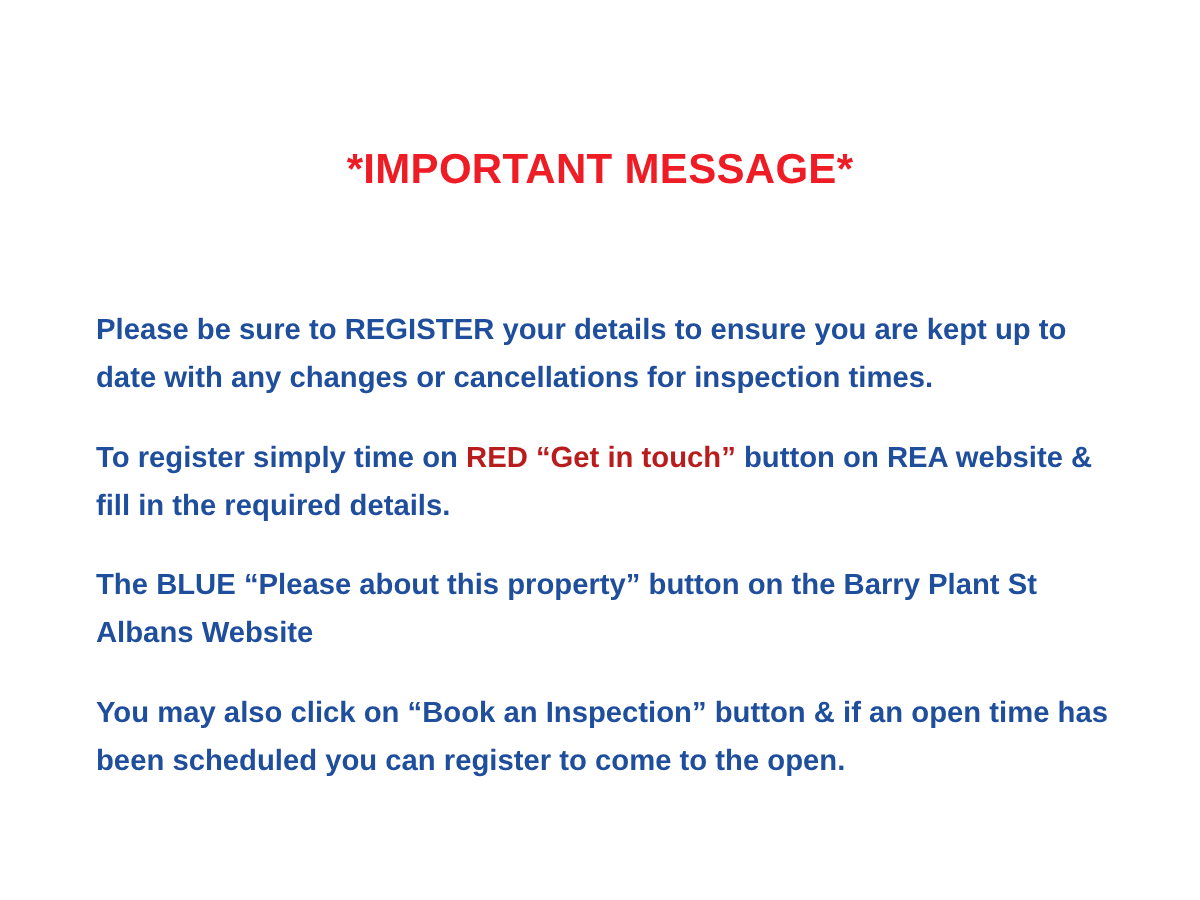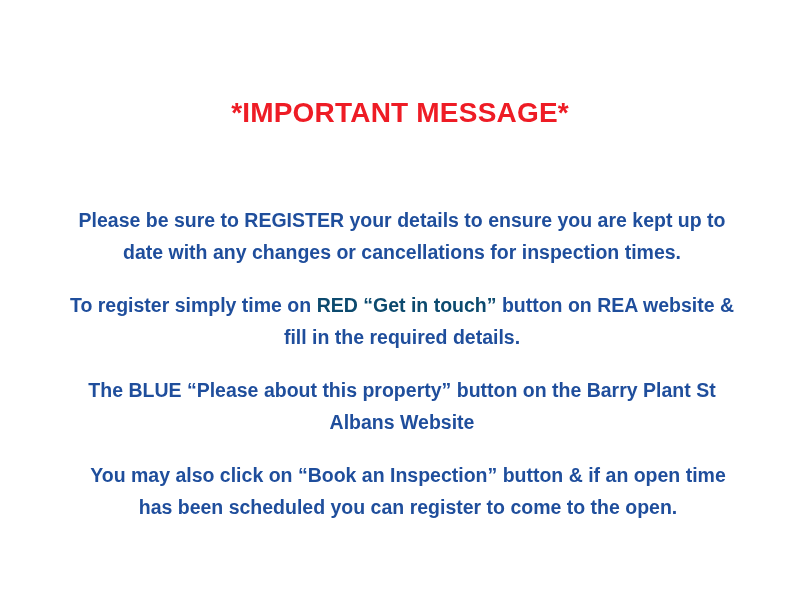--- a/index.html
+++ b/index.html
@@ -37,28 +37,26 @@
     left: 64px;
     top: 205px;
     width: 676px;
     color: #1f4e9c;
     font-size: 19.5px;
     font-weight: bold;
     line-height: 1.62;
   }
   .para {
     margin: 0 0 22px 0;
-    text-align: center;
   }
   .para:last-child {
     margin-bottom: 0;
-    margin-left: 12px;
   }
   .red-inline {
-    color: #0c4a6e;
+    color: #b91c1c;
   }
 </style>
 </head>
 <body>
 
 <div class="slide">
 
   <div class="title">*IMPORTANT MESSAGE*</div>
 
   <div class="body-block">

